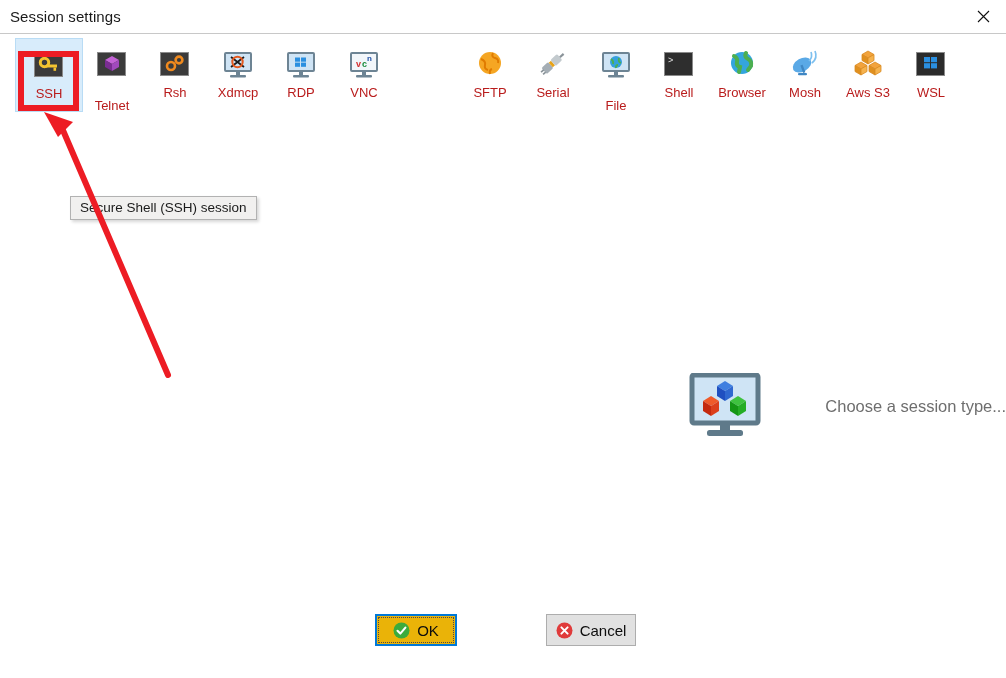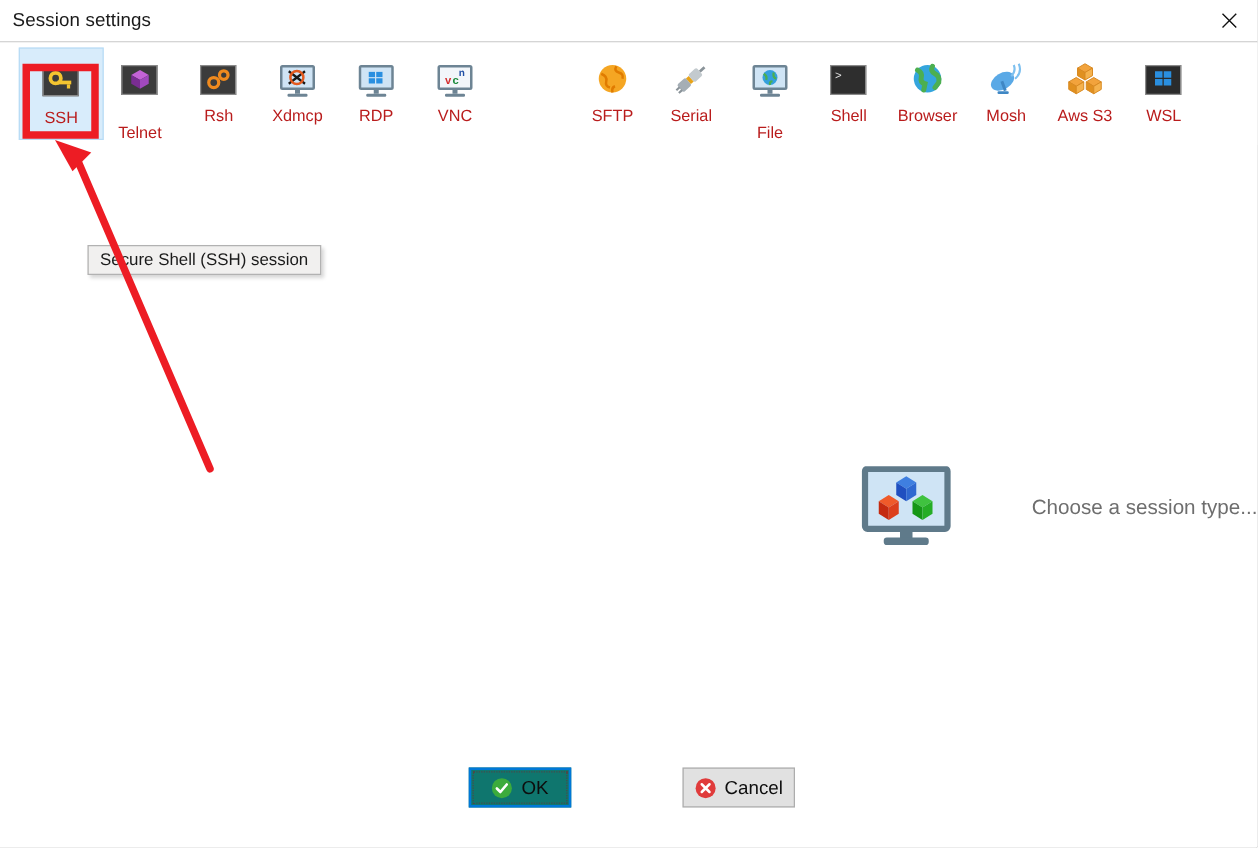--- a/index.html
+++ b/index.html
@@ -168,21 +168,21 @@
     gap: 7px;
     font-size: 15px;
     color: #0d0d0d;
     cursor: default;
     box-sizing: border-box;
   }
   #ok-button {
     left: 375px;
     width: 82px;
     border: 2px solid #0078d7;
-    background: #0f766e;
+    background: #eab308;
   }
   #ok-inner {
     position: absolute;
     left: 1px; top: 1px; right: 1px; bottom: 1px;
     border: 1px dotted #4a4a4a;
     pointer-events: none;
   }
   #cancel-button {
     left: 546px;
     width: 90px;

